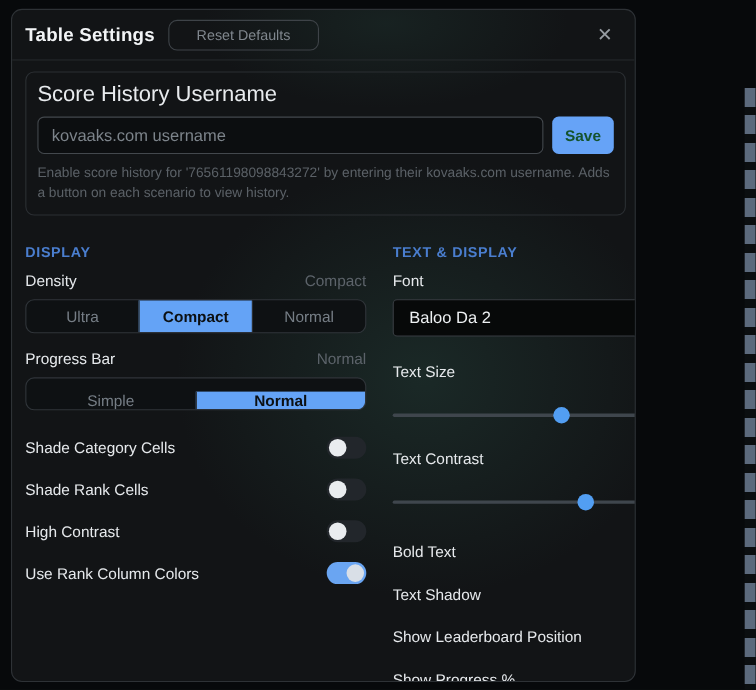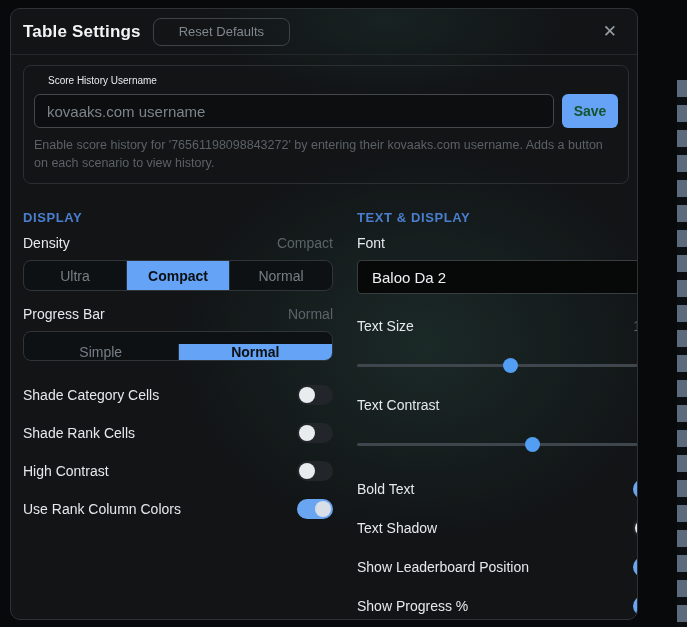--- a/index.html
+++ b/index.html
@@ -11,21 +11,21 @@
     color:#e6e9ec;
     -webkit-font-smoothing:antialiased;
   }
   
   .bg-cells {
     position:absolute; right:0; top:80px; bottom:0; width:10px;
     background:repeating-linear-gradient(to bottom,#5c6a7d 0 17px,#0b0e10 17px 25px);
   }
   
   .modal {
-    position:absolute; left:10px; top:8px; width:628px; height:612px;
+    position:absolute; left:10px; top:8px; width:568px; height:612px;
     background:
       radial-gradient(55% 45% at 66% 55%, rgba(38,70,62,0.42), rgba(38,70,62,0) 72%),
       radial-gradient(42% 18% at 60% 2%, rgba(38,70,62,0.28), rgba(38,70,62,0) 70%),
       #121416;
     border:1px solid #2e3236;
     border-radius:10px;
     overflow:hidden;
   }
   .modal-header {
     height:46px; display:flex; align-items:center;
@@ -41,21 +41,21 @@
   .close-btn {
     margin-left:auto; background:none; border:none; color:#969ca2;
     font-size:17px; line-height:1; cursor:pointer; padding:4px;
   }
   
   .score-box {
     margin:10px 8px 0 12px;
     border:1px solid #2b2f33; border-radius:8px;
     padding:9px 10px 11px;
   }
-  .box-label { font-size:10px; color:#e8ebee; margin-bottom:8px;margin-left:14px; }
+  .box-label { font-size:20px; color:#e8ebee; margin-bottom:8px; }
   .input-row { display:flex; gap:8px; }
   .username-input {
     flex:1; height:34px;
     background:#0c0e10; border:1px solid #43484d; border-radius:6px;
     color:#e6e9ec; font-size:15px; font-family:inherit; padding:0 12px;
     outline:none;
   }
   .username-input::placeholder { color:#7d848b; }
   .save-btn {
     width:56px; height:34px; flex:0 0 56px;

